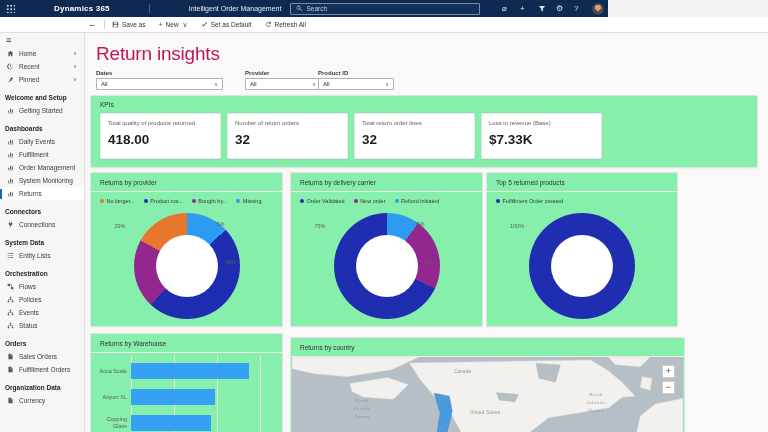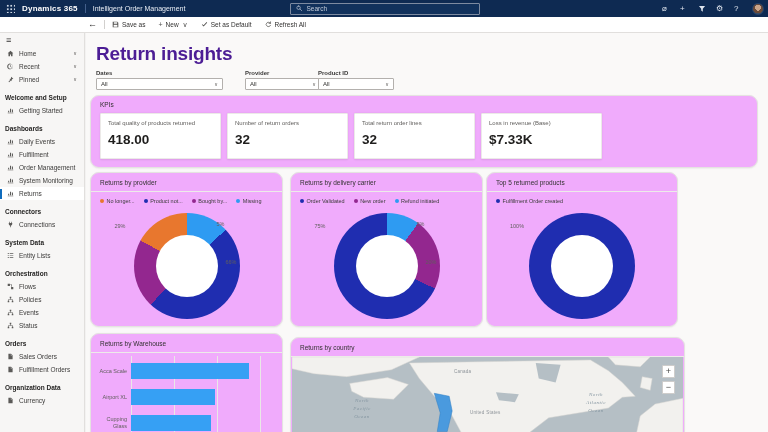--- a/index.html
+++ b/index.html
@@ -1,21 +1,21 @@
 <!DOCTYPE html>
 <html><head>
 <meta charset="utf-8">
 <style>
   * { margin:0; padding:0; box-sizing:border-box; }
   html,body { width:768px; height:432px; overflow:hidden; background:#f3f2f1;
     font-family:"Liberation Sans", sans-serif; -webkit-font-smoothing:antialiased; }
 
   
-  .topbar { position:absolute; left:0; top:0; width:768px; height:17px; background:#0e2a52;
-    display:flex; align-items:center; color:#fff; z-index:40; }
+  .topbar { position:absolute; left:0; top:0; width:608px; height:17px; background:#0e2a52;
+    display:flex; align-items:center; color:#fff; z-index:40;gap:32px; }
   .waffle { width:9px; height:9px; margin:0 7px 0 6px;
     background-image:radial-gradient(circle, #cdd6e2 1px, transparent 1.1px);
     background-size:3.5px 3.5px; }
   .brand { font-size:8px; font-weight:bold; letter-spacing:.2px; }
   .tb-divider { width:1px; height:9px; background:#44608c; margin:0 7px; }
   .appname { font-size:7px; color:#e8edf4; }
   .searchbox { position:absolute; left:290px; top:2.5px; width:190px; height:12px;
     background:#11315c; border:1px solid #7d8aa0; border-radius:1px;
     display:flex; align-items:center; gap:4px; padding:0 5px; color:#c2cbd9; font-size:6.5px; }
   .tb-right { position:absolute; right:4px; top:0; height:17px; display:flex; align-items:center; gap:9px; }
@@ -41,29 +41,29 @@
   .hamburger { font-size:9px; color:#323130; padding:3px 0 2px 6px; }
   .side-item { display:flex; align-items:center; height:13px; padding-left:7px; gap:5px; position:relative; }
   .side-item .icon { font-size:7px; color:#5b5a58; }
   .side-item .chev { position:absolute; right:7px; font-size:5px; color:#605e5c; }
   .side-item.selected { background:#fff; }
   .side-item.selected::before { content:""; position:absolute; left:0; top:1.5px; bottom:1.5px; width:2px; background:#0f6cbd; }
   .side-section-title { font-weight:bold; color:#252423; padding:8px 0 3px 5px; font-size:6.5px; }
 
   
   .main { position:absolute; left:86px; top:33px; width:682px; height:399px; background:#faf9f8; }
-  .page-title { position:absolute; left:10px; top:10px; font-size:19px; font-weight:700; color:#4c1d95; letter-spacing:-.2px; }
+  .page-title { position:absolute; left:10px; top:10px; font-size:19px; font-weight:400; color:#be185d; letter-spacing:-.2px; }
   .filters { position:absolute; left:10px; top:37px; height:30px; }
   .filter { position:absolute; top:0; }
   .filter-label { font-size:6px; font-weight:bold; color:#3b3a39; margin-bottom:2px; }
   .combo { height:12px; background:#fff; border:1px solid #b3b0ad; border-radius:1px;
     display:flex; align-items:center; justify-content:space-between; padding:0 4px; font-size:6px; color:#323130; }
   .combo .chev { font-size:5px; color:#605e5c; }
 
-  .panel, .card { position:absolute; background:#f0abfc; border:1px solid #e5e3e1; border-radius:9px;
+  .panel, .card { position:absolute; background:#86efac; border:1px solid #e5e3e1; border-radius:2px;
     box-shadow:0 .5px 1.5px rgba(0,0,0,.05); }
   .panel-title { font-size:6.5px; color:#323130; padding:5px 0 0 9px; }
   .card-title { font-size:6.5px; color:#323130; padding:6px 0 5px 9px; border-bottom:1px solid #edebe9; }
 
   .kpi-cards { position:absolute; left:9px; top:17px; display:flex; gap:6px; }
   .kpi-card { width:121px; height:46px; background:#fff; border:1px solid #eceae8; border-radius:1px;
     box-shadow:0 .5px 2px rgba(0,0,0,.09); padding:6px 7px; }
   .kpi-label { font-size:6px; color:#605e5c; white-space:nowrap; overflow:hidden; }
   .kpi-value { font-size:13.5px; font-weight:600; color:#1f1e1d; margin-top:6px; }
 

